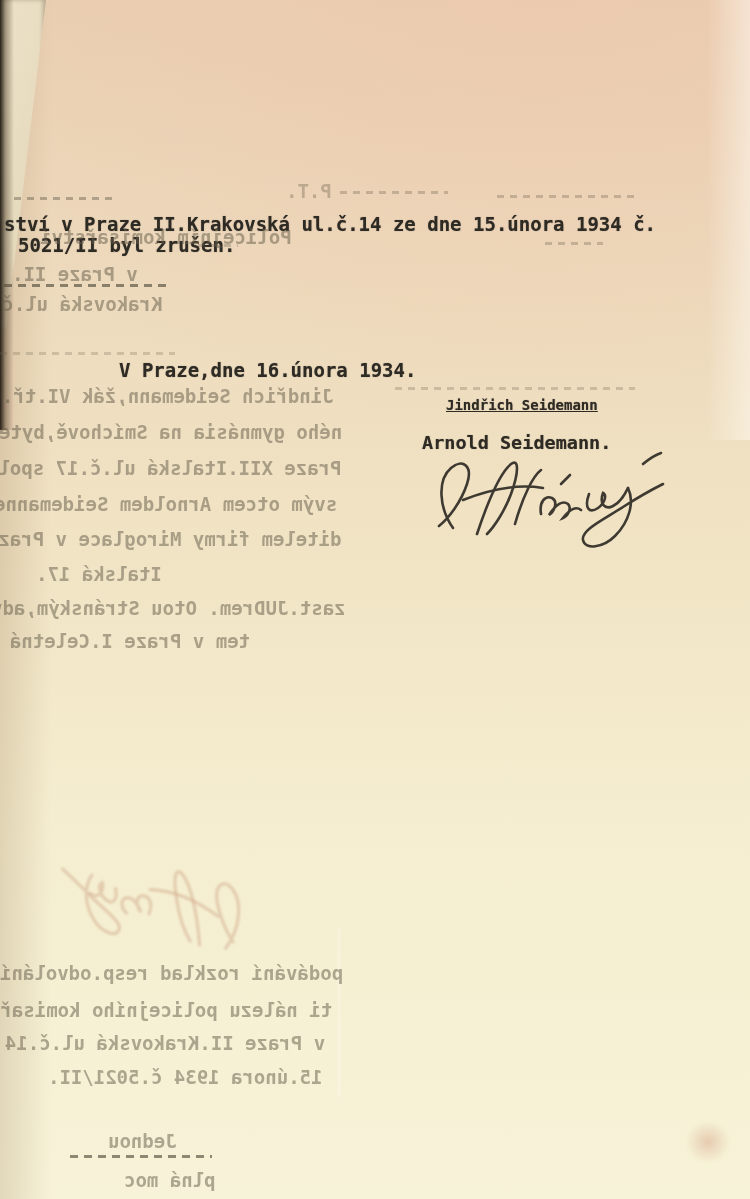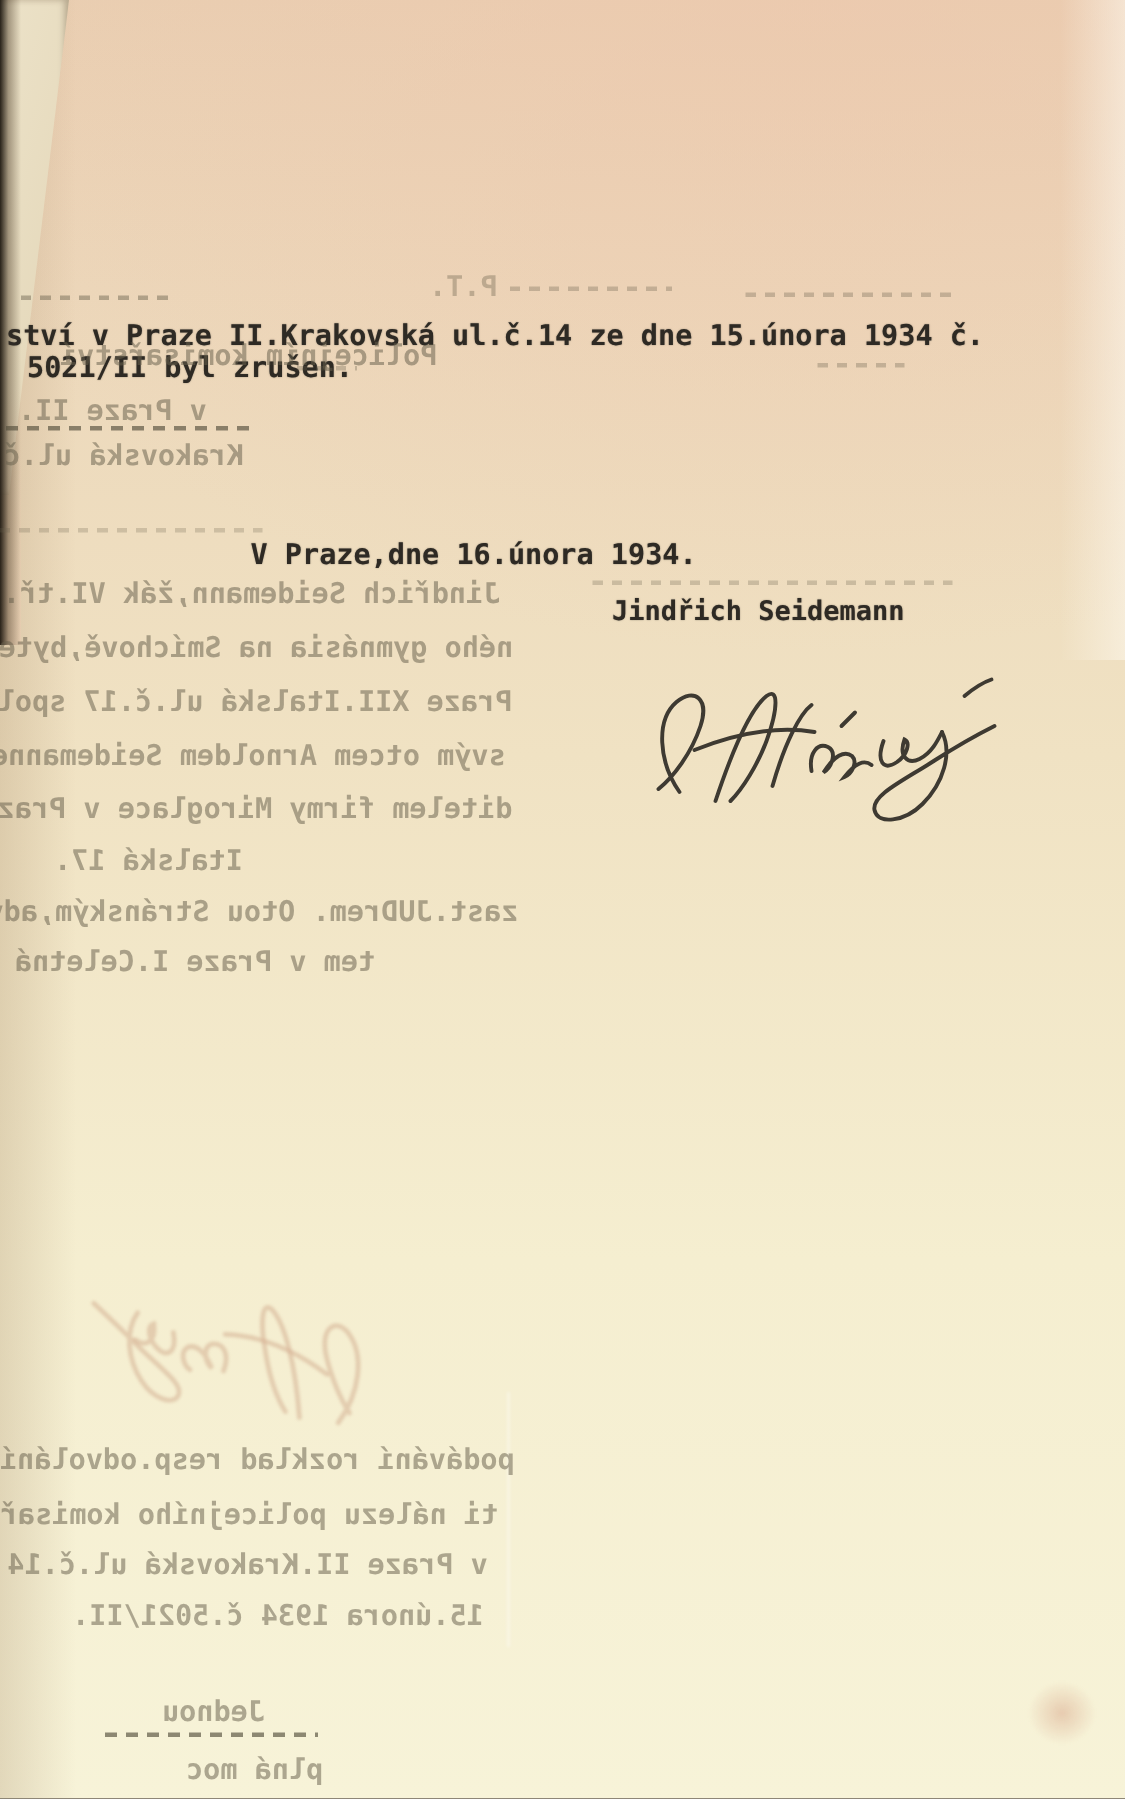--- a/index.html
+++ b/index.html
@@ -67,22 +67,23 @@
 
   <div class="left-vignette"></div>
   <div class="right-light"></div>
   <div class="corner-curl"></div>
   <div class="left-edge"></div>
   <div class="crease"></div>
   <div class="smudge"></div>
 
   <div class="tw" style="left:4px;top:213px;">ství v Praze II.Krakovská ul.č.14 ze dne 15.února 1934 č.</div>
   <div class="tw" style="left:18px;top:234px;">5021/II byl zrušen.</div>
-  <div class="tw" style="left:119px;top:359px;margin-left:48px;">V Praze,dne 16.února 1934.</div>
-  <div class="tw" style="left:408px;top:397px;font-size:18px;">Jindřich Seidemann</div>
+  <div class="tw" style="left:119px;top:359px;">V Praze,dne 16.února 1934.</div>
+  <div class="tw" style="left:446px;top:397px;font-size:14px;text-decoration:underline;">Jindřich Seidemann</div>
+  <div class="tw" style="left:422px;top:432px;font-size:18.5px;">Arnold Seidemann.</div>
 
   <svg class="sig" style="left:415px;top:450px;" width="260" height="115" viewBox="0 0 260 115">
     <title>Dr. Stránský</title>
     <path d="M38,78 C24,58 22,30 36,18 C48,8 58,16 52,34 C46,52 34,68 24,76"></path>
     <path d="M62,84 C74,48 86,22 96,14 C104,8 104,22 96,44 C90,60 80,76 72,84"></path>
     <path d="M100,74 C108,46 118,26 126,20"></path>
     <path d="M48,50 C78,38 104,34 128,38"></path>
     <path d="M126,64 C124,52 130,45 137,48 C143,51 140,61 134,65 C141,54 148,50 153,54 C157,58 153,66 148,68 C155,59 161,56 166,60"></path>
     <path d="M146,34 L155,25"></path>
     <path d="M174,44 C169,58 174,64 183,58 C190,53 192,45 188,43 C184,54 190,60 198,56 C206,52 210,44 213,38"></path>

